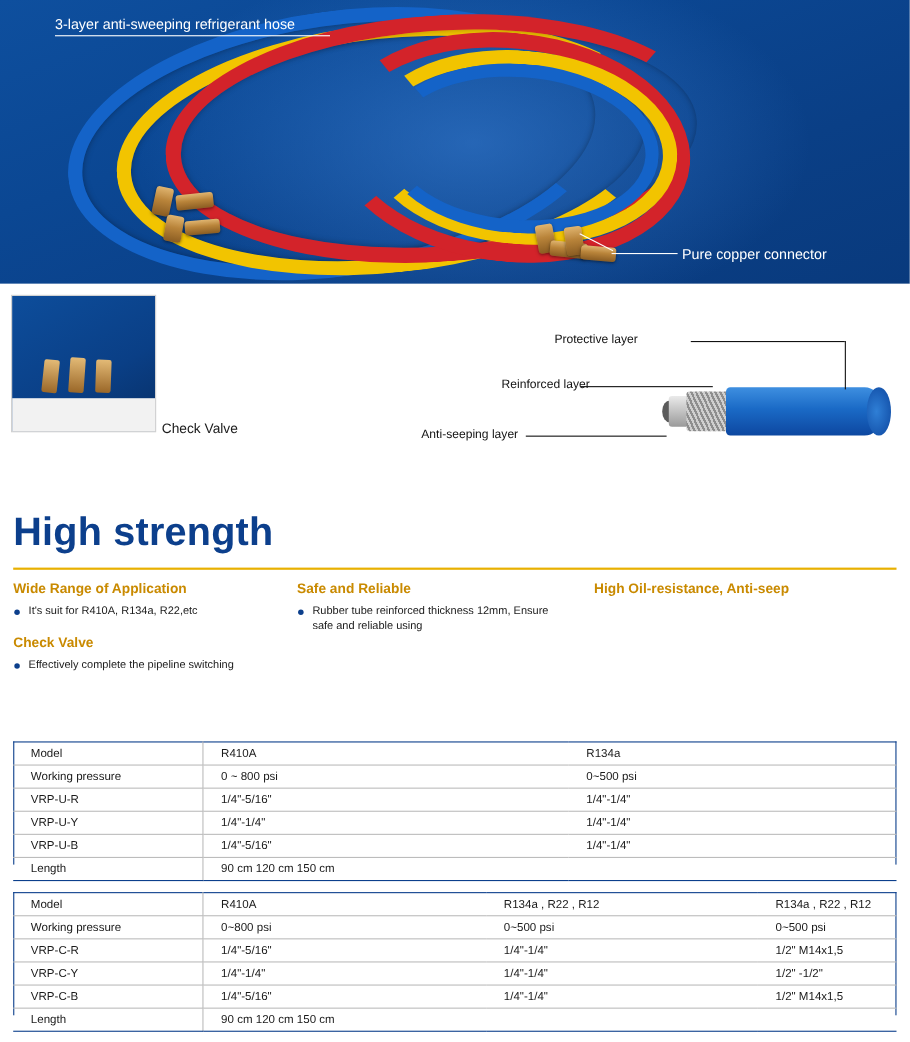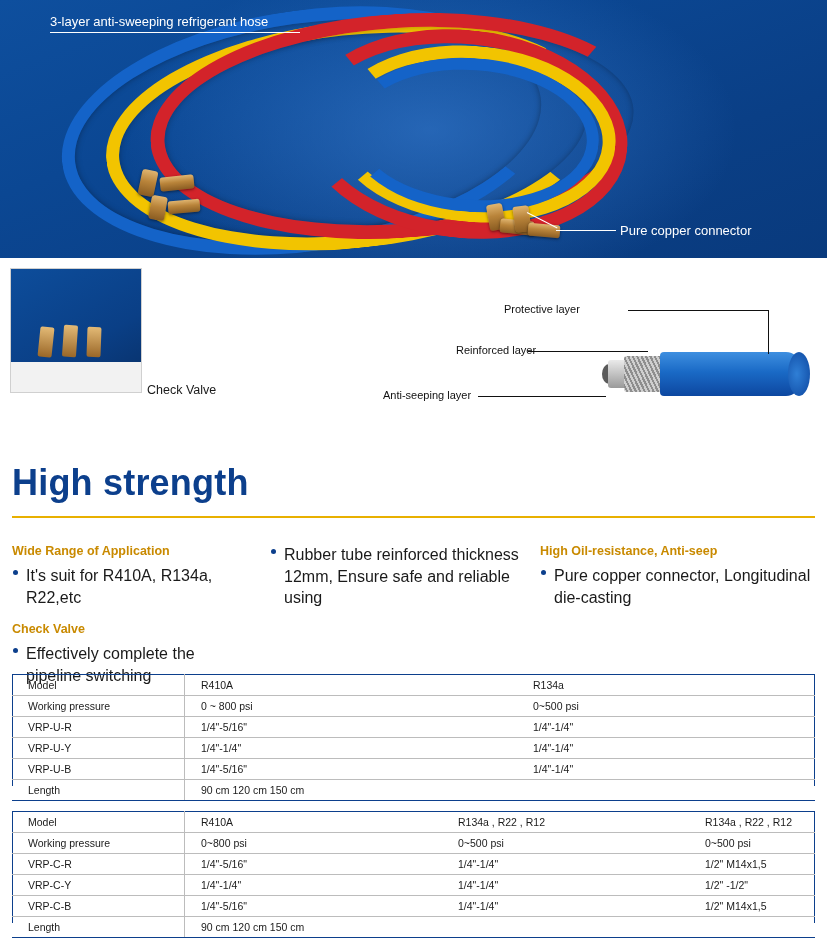--- a/index.html
+++ b/index.html
@@ -138,27 +138,27 @@
   .headline{
     position:absolute;left:12px;top:462px;
     font-size:36px;font-weight:bold;color:#0c3f8c;letter-spacing:.2px;
   }
   .rule{
     position:absolute;left:12px;top:516px;width:803px;height:2px;background:#e8b000;
   }
 
   
   .features{position:absolute;left:12px;top:528px;width:803px;}
-  .col{position:absolute;margin-top:16px;}
+  .col{position:absolute;}
   .col-h{
     font-size:12.5px;font-weight:bold;color:#c98a00;margin-bottom:7px;
   }
   .blk{margin-bottom:14px;}
   .bullet{
-    position:relative;padding-left:14px;font-size:16px;color:#1a1a1a;line-height:1.35;margin-bottom:9px;
+    position:relative;padding-left:14px;font-size:10px;color:#1a1a1a;line-height:1.35;margin-bottom:9px;
   }
   .bullet:before{
     content:"";position:absolute;left:1px;top:5px;width:5px;height:5px;border-radius:50%;
     background:#0c3f8c;
   }
 
   
   .tbl{
     position:absolute;left:12px;width:803px;border-collapse:collapse;
     font-size:10.5px;color:#1a1a1a;
@@ -252,26 +252,26 @@
       <div class="col-h">Wide Range of Application</div>
       <div class="bullet">It's suit for R410A, R134a, R22,etc</div>
     </div>
     <div class="blk">
       <div class="col-h">Check Valve</div>
       <div class="bullet">Effectively complete the pipeline switching</div>
     </div>
   </div>
 
   <div class="col" style="left:258px;top:0px;width:250px;">
+    <div class="col-h">Safe and Reliable</div>
     <div class="bullet">Rubber tube reinforced thickness 12mm, Ensure safe and reliable using</div>
   </div>
 
   <div class="col" style="left:528px;top:0px;width:275px;">
     <div class="col-h">High Oil-resistance, Anti-seep</div>
-    <div class="bullet">Pure copper connector, Longitudinal die-casting</div>
   </div>
 </div>
 
 <div class="side-l" style="left:12px;top:674px;height:112px;"></div>
 <div class="side-r" style="left:814px;top:674px;height:112px;"></div>
 <table class="tbl table1">
   <tbody>
       <tr>
     <td class="c0">Model</td>
     <td class="t1c1">R410A</td>

